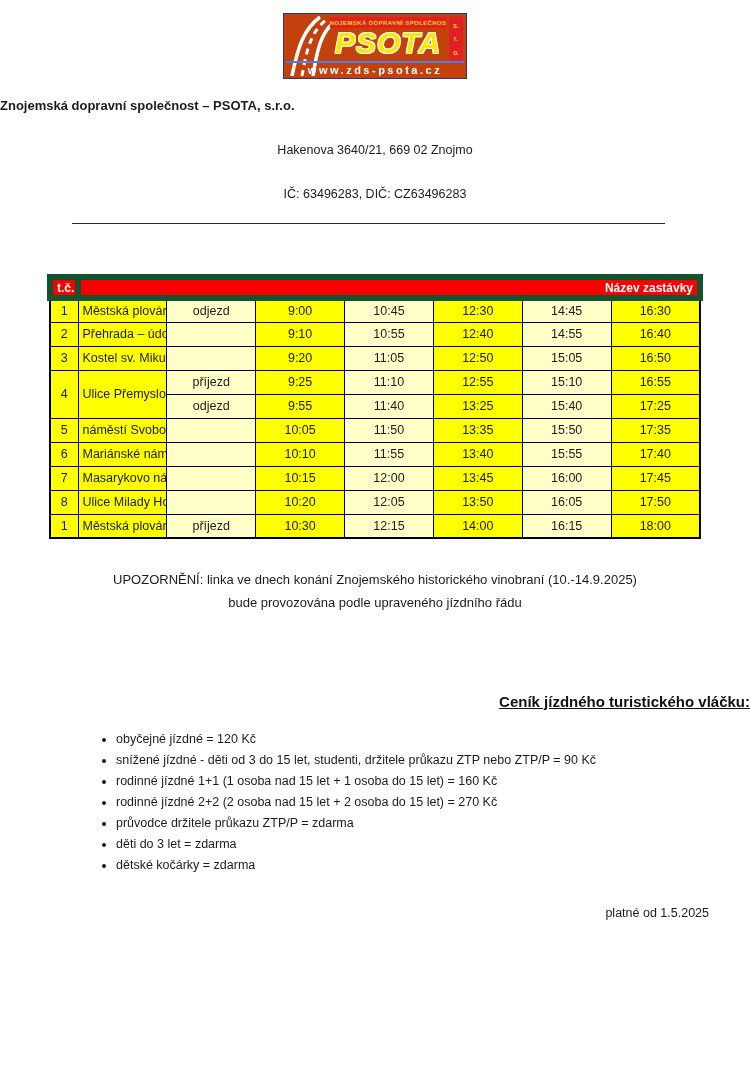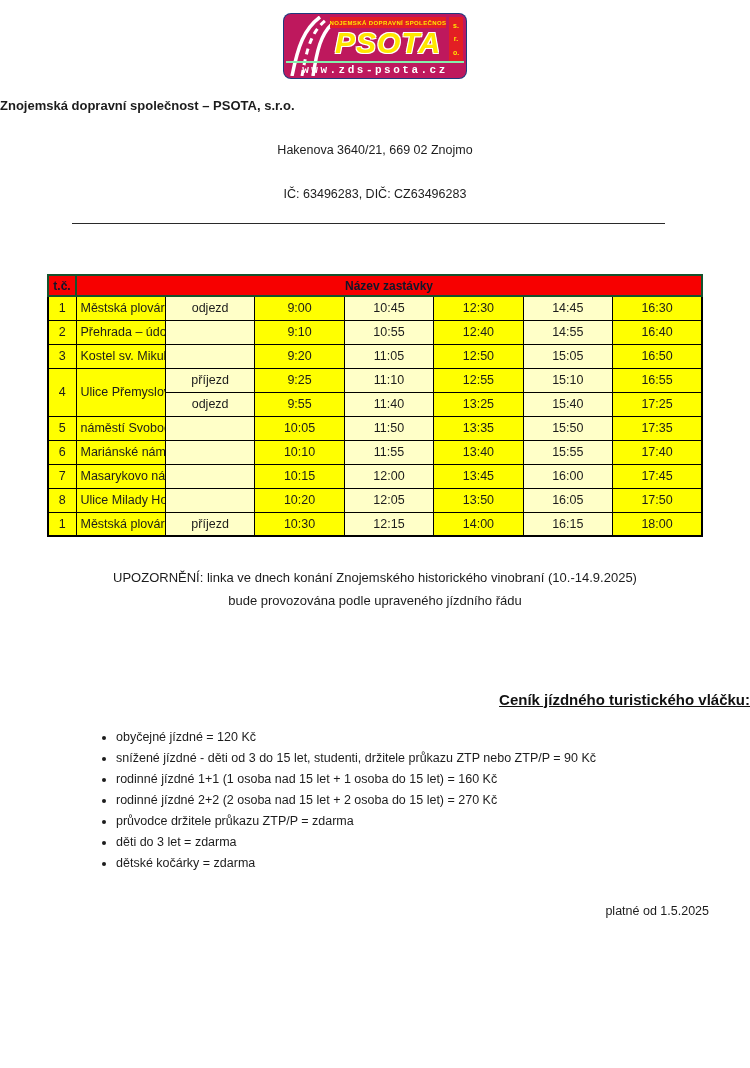--- a/index.html
+++ b/index.html
@@ -10,22 +10,22 @@
     color:#1c1c1c;
     position:relative;
     overflow:hidden;
   }
   .page { width:750px; height:1068px; position:relative; }
 
   
   .logo {
     width:182px; height:64px;
     margin:14px auto 0 auto;
-    background:#be185d;
-    border-radius:7px;
+    background:#c2410c;
+    border-radius:0;
     position:relative;
     box-shadow:0 0 0 1px #1e3a7e;
   }
   .logo-road { position:absolute; left:2px; top:2px; width:46px; height:60px; }
   .logo-banner {
     position:absolute; left:46px; top:3px; width:116px; height:11px;
     background:#e31e24;
     color:#ffe600;
     font-size:6px; font-weight:bold; letter-spacing:0.4px;
     display:flex; align-items:center; justify-content:center;
@@ -40,25 +40,24 @@
   }
   .logo-sro {
     position:absolute; right:3px; top:3px; width:14px; height:44px;
     background:#e31e24;
     display:flex; flex-direction:column; align-items:center; justify-content:space-around;
     color:#ffe600; font-size:7px; font-weight:bold; line-height:1;
     padding:2px 0;
   }
   .logo-web {
     position:absolute; left:2px; right:2px; bottom:2px; height:15px;
-    border-top:2px solid #86efac;
+    border-top:2px solid #3b82f6;
     display:flex; align-items:center; justify-content:center;
     color:#ffffff; font-weight:bold; font-size:11px; letter-spacing:2.5px;
     white-space:nowrap;
-    font-family:Liberation Mono, monospace;
   }
 
   
   .company-name { margin-top:20px; font-size:13px; font-weight:bold; }
   .company-line { margin-top:30px; text-align:center; font-size:12.5px; }
   .rule { margin:22px 0 0 72px; width:593px; border-top:1px solid #2a2a2a; }
 
   
   .section-title {
     margin:42px 0 0 75px;
@@ -72,22 +71,22 @@
   table.timetable {
     margin:50px 0 0 47px;
     width:656px;
     border-collapse:collapse;
     table-layout:fixed;
     font-size:12.5px;
     border:2px solid #000;
   }
   table.timetable td { border:1px solid #000; height:24px; padding:0 4px; overflow:hidden; white-space:nowrap; }
   tr.head td {
-    background:#f70000; color:#0f172a; font-weight:bold;
-    height:21px; font-size:12px; border:2px solid #14532d;
+    background:#f70000; color:#ffffff; font-weight:bold;
+    height:21px; font-size:12px; border:6px solid #14532d;
   }
   td.c-num   { width:28px;  background:#ffff00; text-align:center; }
   td.c-name  { width:362px; background:#ffff00; text-align:left; padding-left:6px; }
   td.c-label { width:52px;  background:#ffffc8; text-align:center; }
   td.c-t     { width:42px;  text-align:center; }
   td.t-odd   { background:#ffff00; }
   td.t-even  { background:#ffffc8; }
 
   
   .notice { margin-top:30px; text-align:center; font-size:13px; line-height:1.75; }
@@ -123,21 +122,21 @@
   <div class="company-name">Znojemská dopravní společnost – PSOTA, s.r.o.</div>
   <div class="company-line">Hakenova 3640/21, 669 02 Znojmo</div>
   <div class="company-line">IČ: 63496283, DIČ: CZ63496283</div>
   <div class="rule"></div>
 
 
   <table class="timetable">
     <tbody>
         <tr class="head">
       <td class="c-num">t.č.</td>
-      <td colspan="7" style="text-align:center; padding-left:4px;">Název zastávky</td>
+      <td colspan="7" style="text-align:right; padding-left:4px;">Název zastávky</td>
     </tr>
 
     <tr>
       <td class="c-num">1</td>
       <td class="c-name">Městská plovárna Louka - Loucký klášter</td>
       <td class="c-label">odjezd</td>
       <td class="c-t t-odd">9:00</td>
       <td class="c-t t-even">10:45</td>
       <td class="c-t t-odd">12:30</td>
       <td class="c-t t-even">14:45</td>

